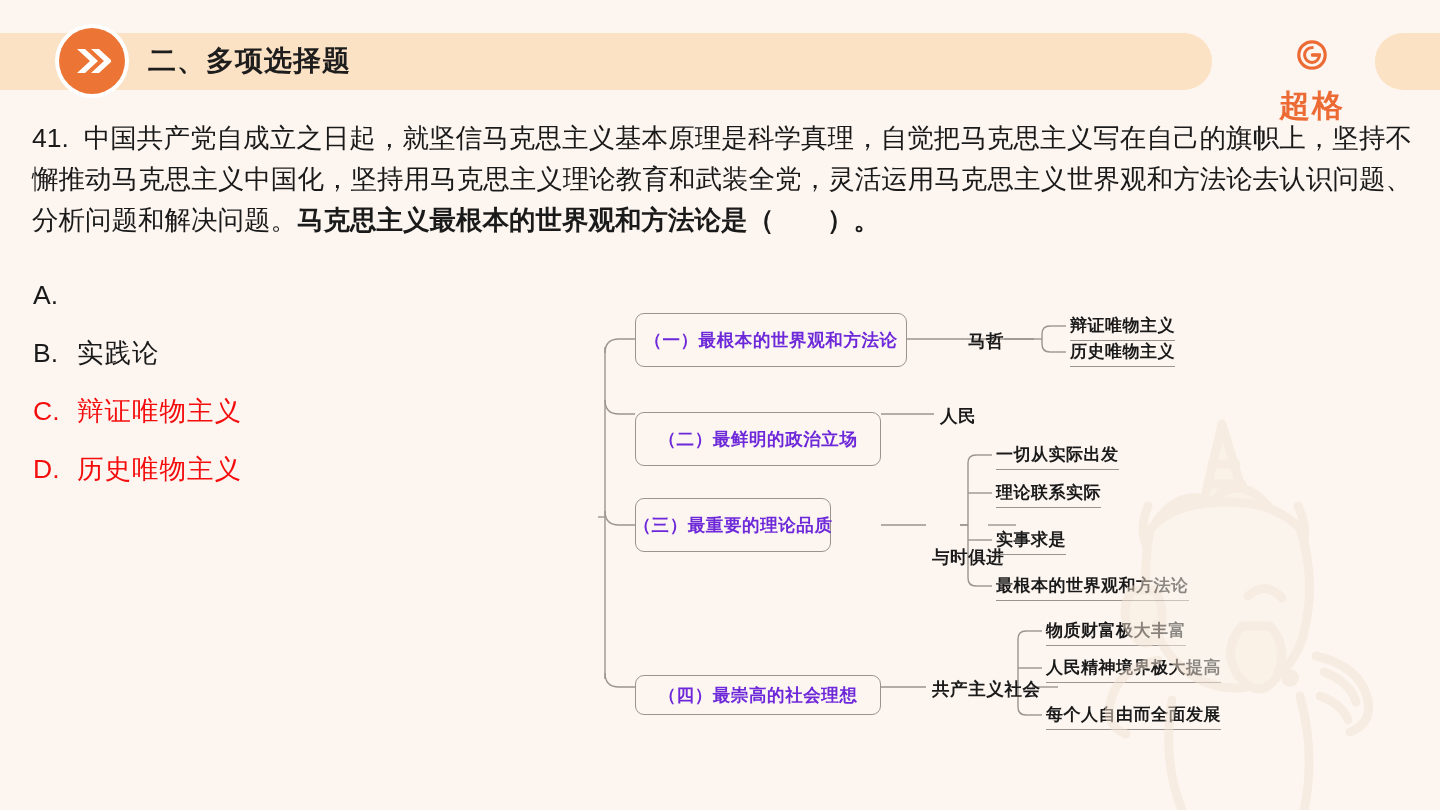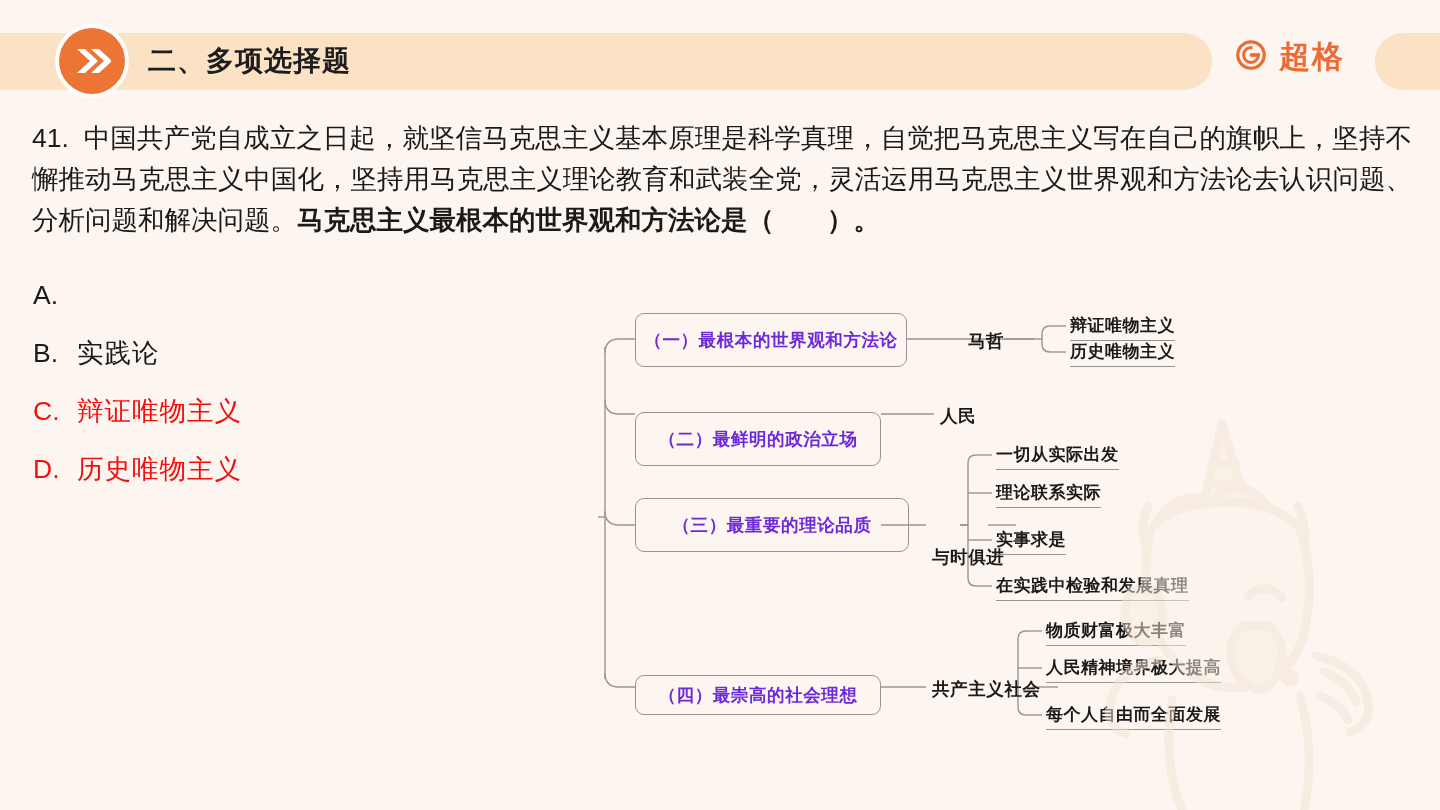--- a/index.html
+++ b/index.html
@@ -68,20 +68,21 @@
   }
 
   
   #brand {
     position: absolute;
     right: 95px;
     top: 38px;
     display: flex;
     align-items: center;
     gap: 11px;
+    flex-direction: column;
   }
   #brand-name {
     font-size: 31px;
     font-weight: bold;
     color: #ec6a33;
     letter-spacing: 2px;
     line-height: 38px;
   }
 
   
@@ -295,26 +296,26 @@
   </svg>
 
   <div class="mm-box" style="left:39px; top:18px; width:272px; height:54px;">（一）最根本的世界观和方法论</div>
   <div class="mm-mid" style="left:372px; top:34px;text-align:center;">马哲</div>
   <div class="mm-leaf" style="left:474px; top:19px;">辩证唯物主义</div>
   <div class="mm-leaf" style="left:474px; top:45px;">历史唯物主义</div>
 
   <div class="mm-box" style="left:39px; top:92px; width:246px; height:54px;margin-top:25px;">（二）最鲜明的政治立场</div>
   <div class="mm-mid" style="left:344px; top:109px;">人民</div>
 
-  <div class="mm-box" style="left:39px; top:203px; width:274px; height:54px;">（三）最重要的理论品质</div>
+  <div class="mm-box" style="left:39px; top:203px; width:196px; height:54px;">（三）最重要的理论品质</div>
   <div class="mm-mid" style="left:336px; top:220px;margin-top:30px;">与时俱进</div>
   <div class="mm-leaf" style="left:400px; top:148px;">一切从实际出发</div>
   <div class="mm-leaf" style="left:400px; top:186px;">理论联系实际</div>
   <div class="mm-leaf" style="left:400px; top:233px;">实事求是</div>
-  <div class="mm-leaf" style="left:400px; top:279px;">在实践中检验和发展真理</div>
+  <div class="mm-leaf" style="left:400px; top:279px;">最根本的世界观和方法论</div>
 
   <div class="mm-box" style="left:39px; top:380px; width:246px; height:40px;">（四）最崇高的社会理想</div>
   <div class="mm-mid" style="left:336px; top:382px;">共产主义社会</div>
   <div class="mm-leaf" style="left:450px; top:324px;">物质财富极大丰富</div>
   <div class="mm-leaf" style="left:450px; top:408px;">每个人自由而全面发展</div>
   <div class="mm-leaf" style="left:450px; top:361px;">人民精神境界极大提高</div>
 </div>
 
 <div id="watermark">
   <svg width="360" height="400" viewBox="0 0 360 400" aria-hidden="true">

